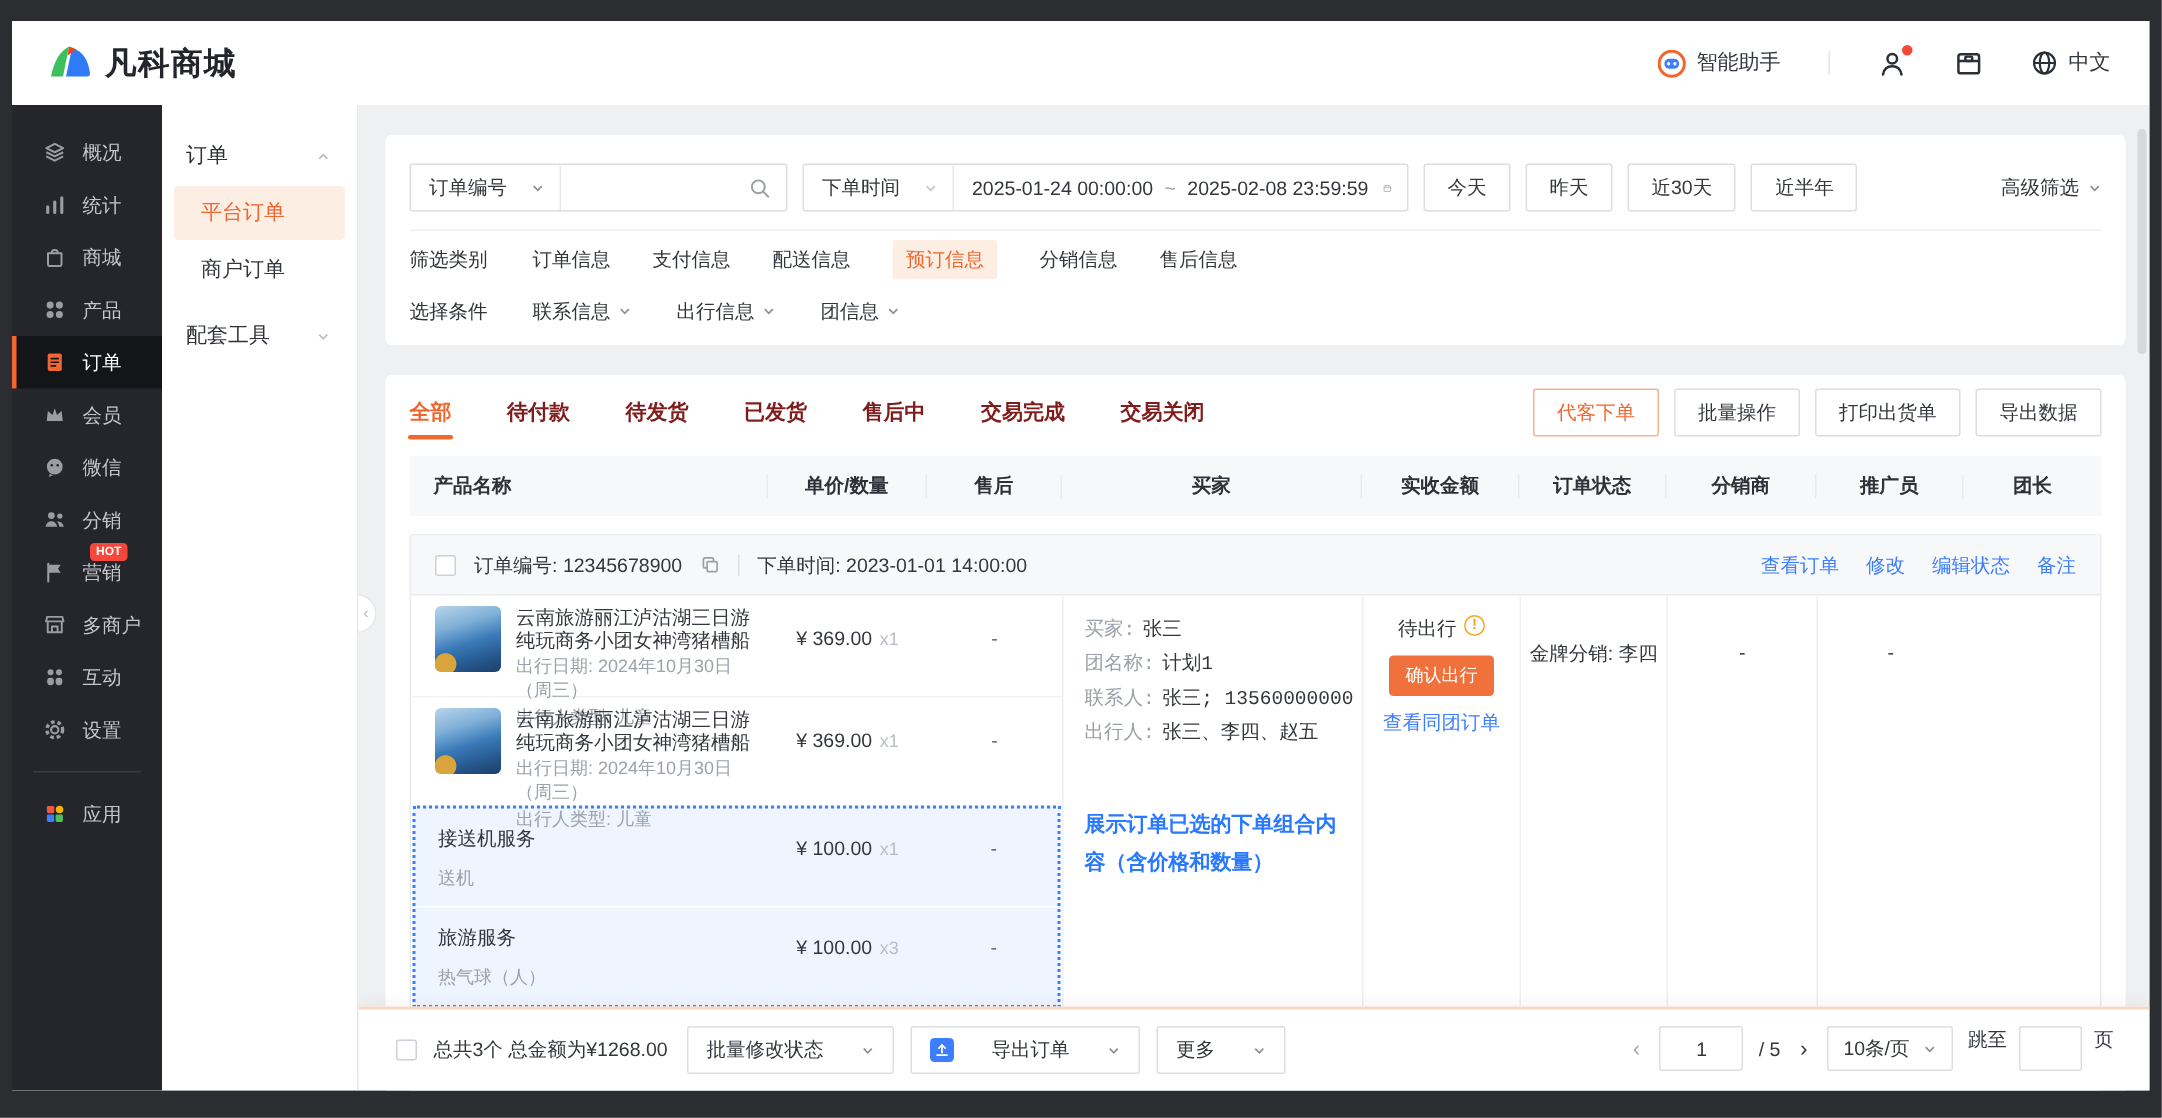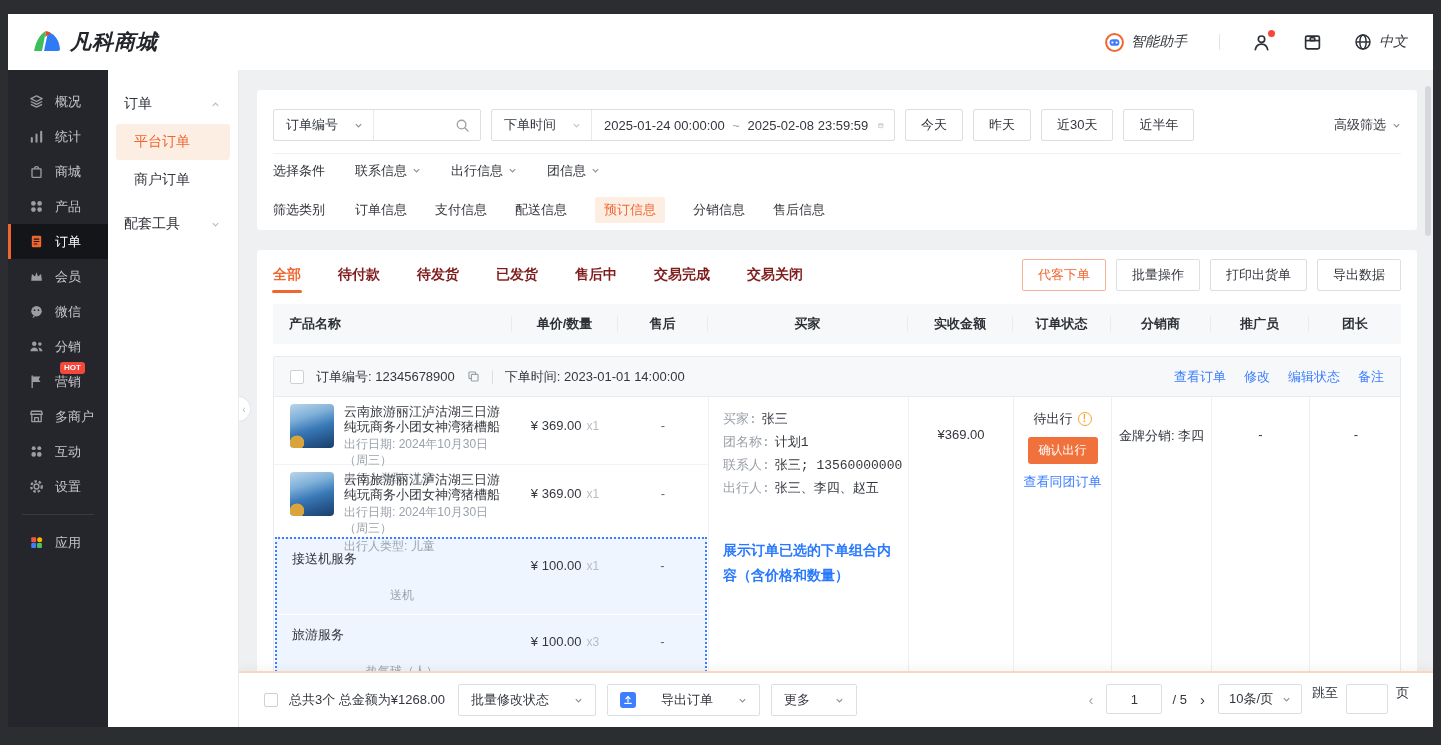--- a/index.html
+++ b/index.html
@@ -3,21 +3,21 @@
 <meta charset="utf-8">
 <style>
   * { margin:0; padding:0; box-sizing:border-box; }
   html,body { width:1441px; height:745px; overflow:hidden; background:#2c2d30;
     font-family:"Liberation Sans","DejaVu Sans",sans-serif; }
   .app { position:absolute; left:8px; top:14px; width:1425px; height:713px;
     background:#eef0f2; overflow:hidden; font-size:13px; color:#333; }
 
   
   .app-header { height:56px; background:#fff; display:flex; align-items:center;
-    padding:0 26px 0 24px; justify-content:space-between;font-style:italic; }
+    padding:0 26px 0 24px; justify-content:space-between; }
   .logo { display:flex; align-items:center; gap:8px; }
   .logo-text { font-size:21px; font-weight:700; color:#23252b; letter-spacing:1px; }
   .header-right { display:flex; align-items:center; gap:32px; }
   .assistant { display:flex; align-items:center; gap:7px; font-size:14px; color:#33373d; cursor:pointer; }
   .hdr-divider { width:1px; height:16px; background:#e3e4e8; }
   .icon-btn { position:relative; display:flex; align-items:center; cursor:pointer; }
   .red-dot { position:absolute; top:-3px; right:-4px; width:7px; height:7px; border-radius:50%; background:#f5483b; }
   .lang { display:flex; align-items:center; gap:7px; font-size:14px; color:#33373d; cursor:pointer; }
 
   
@@ -54,21 +54,21 @@
   .card { background:#fff; border-radius:4px; }
 
   
   .filter-card { padding:10px 16px 2px; margin-bottom:20px; }
   .f-row1 { display:flex; align-items:center; gap:10px; padding:9px 0 12px; }
   .combo { display:flex; align-items:center; border:1px solid #dcdee2; border-radius:2px;
     height:32px; background:#fff; }
   .combo-select { display:flex; align-items:center; gap:16px; padding:0 10px 0 12px; height:100%;
     border-right:1px solid #e7e9ec; color:#33373d; cursor:pointer; white-space:nowrap; }
   .combo input { border:none; outline:none; flex:1; height:100%; padding:0 8px; font-size:13px; min-width:0; }
-  .search-combo { width:208px; }
+  .search-combo { width:252px; }
   .search-ic { margin-right:10px; }
   .date-combo { width:404px; }
   .date-text { flex:1; padding:0 10px 0 12px; color:#33373d; white-space:nowrap; cursor:pointer; }
   .qbtn { height:32px; padding:0 15px; border:1px solid #dcdee2; border-radius:2px; background:#fff;
     font-size:13px; color:#33373d; cursor:pointer; white-space:nowrap; }
   .advanced { margin-left:auto; display:flex; align-items:center; gap:6px; color:#33373d; cursor:pointer; }
   .f-divider { height:1px; background:#eff0f2; }
   .f-row { display:flex; align-items:center; height:37px; }
   .f-label { width:62px; color:#2e3238; margin-right:20px; flex:none; }
   .f-opt { margin-right:28px; color:#33373d; cursor:pointer; white-space:nowrap; }
@@ -117,32 +117,32 @@
       linear-gradient(163deg,#b9d5eb 0%,#7fb0d8 30%,#3a7ab8 55%,#27598f 78%,#1a3f6b 100%); }
   .p-title { font-size:13px; line-height:15px; color:#33373d; max-height:30px; overflow:hidden; }
   .p-meta { font-size:12px; line-height:16px; color:#9aa2ab; margin-top:2px; }
   .price-cell { text-align:center; padding-top:21px; font-size:13px; color:#33373d; }
   .qty { color:#b8bdc4; margin-left:5px; font-size:12px; }
   .as-cell { text-align:center; padding-top:21px; color:#666; }
   .services-box { margin:4px 1px 0; border:2px dotted #3d7eff; background:#eef5fe; }
   .srow { display:grid; grid-template-columns:235px 106px 89px; padding:9px 0 10px; }
   .srow + .srow { border-top:1px solid #fff; }
   .s-title { font-size:13px; color:#33373d; margin:2px 0 0 15px; }
-  .s-sub { font-size:12px; color:#9aa2ab; margin:19px 0 0 15px;text-align:center; }
+  .s-sub { font-size:12px; color:#9aa2ab; margin:9px 0 0 15px; }
   .srow .price-cell, .srow .as-cell { padding-top:10px; }
 
   .cell-buyer { position:relative; padding:11px 14px;font-family:Liberation Mono, monospace; }
   .b-line { line-height:23px; font-size:13px; white-space:nowrap; }
   .b-label { color:#9aa0a8; margin-right:5px; }
   .b-val { color:#33373d; }
   .annotation { position:absolute; left:14px; top:142px; width:172px; color:#2979ff;
     font-size:14px; font-weight:700; line-height:25px; }
   .cell-amount, .cell-dist, .cell-dash { text-align:center; padding-top:30px; color:#33373d; }
   .cell-status { display:flex; flex-direction:column; align-items:center; padding-top:13px; gap:9px; }
-  .status-line { display:flex; align-items:center; gap:5px; color:#33373d; }
+  .status-line { display:flex; gap:5px; color:#33373d; }
   .warn-ic { width:14px; height:14px; border:1px solid #f5a623; border-radius:50%; color:#f5a623;
     font-size:10px; font-weight:700; line-height:12px; text-align:center; display:inline-block; }
   .confirm-btn { background:#f1713c; color:#fff; border:none; font-size:12px; padding:5px 11px;
     border-radius:3px; cursor:pointer; }
   .cropped { height:10px; overflow:hidden; }
 
   
   .bottom-bar { position:absolute; left:0; right:0; bottom:0; height:56px; background:#fff;
     border-top:2px solid #f9d8c3; box-shadow:0 -4px 10px rgba(0,0,0,.04); display:flex;
     align-items:flex-start; padding:11px 24px 0 25px; z-index:4; }
@@ -387,49 +387,49 @@
             <button class="qbtn">近30天</button>
             <button class="qbtn">近半年</button>
             <div class="advanced">
               <span>高级筛选</span>
               <svg class="chev" viewBox="0 0 10 10" fill="none" stroke="#8d9097" stroke-width="1.3">
                   <path d="M2 3.5 5 6.5 8 3.5"></path>
                 </svg>
             </div>
           </div>
           <div class="f-divider"></div>
-          <div class="f-row" style="padding-bottom:4px;">
-            <span class="f-label">选择条件</span>
-            <span class="f-cond">
-              <span>联系信息</span>
-              <svg class="chev" viewBox="0 0 10 10" fill="none" stroke="#8d9097" stroke-width="1.3">
-                  <path d="M2 3.5 5 6.5 8 3.5"></path>
-                </svg>
-            </span>
-            <span class="f-cond">
-              <span>出行信息</span>
-              <svg class="chev" viewBox="0 0 10 10" fill="none" stroke="#8d9097" stroke-width="1.3">
-                  <path d="M2 3.5 5 6.5 8 3.5"></path>
-                </svg>
-            </span>
-            <span class="f-cond">
-              <span>团信息</span>
-              <svg class="chev" viewBox="0 0 10 10" fill="none" stroke="#8d9097" stroke-width="1.3">
-                  <path d="M2 3.5 5 6.5 8 3.5"></path>
-                </svg>
-            </span>
-          </div>
           <div class="f-row">
             <span class="f-label">筛选类别</span>
             <span class="f-opt">订单信息</span>
             <span class="f-opt">支付信息</span>
             <span class="f-opt">配送信息</span>
             <span class="f-opt hl">预订信息</span>
             <span class="f-opt">分销信息</span>
             <span class="f-opt">售后信息</span>
+          </div>
+          <div class="f-row" style="padding-bottom:4px;">
+            <span class="f-label">选择条件</span>
+            <span class="f-cond">
+              <span>联系信息</span>
+              <svg class="chev" viewBox="0 0 10 10" fill="none" stroke="#8d9097" stroke-width="1.3">
+                  <path d="M2 3.5 5 6.5 8 3.5"></path>
+                </svg>
+            </span>
+            <span class="f-cond">
+              <span>出行信息</span>
+              <svg class="chev" viewBox="0 0 10 10" fill="none" stroke="#8d9097" stroke-width="1.3">
+                  <path d="M2 3.5 5 6.5 8 3.5"></path>
+                </svg>
+            </span>
+            <span class="f-cond">
+              <span>团信息</span>
+              <svg class="chev" viewBox="0 0 10 10" fill="none" stroke="#8d9097" stroke-width="1.3">
+                  <path d="M2 3.5 5 6.5 8 3.5"></path>
+                </svg>
+            </span>
           </div>
         </div>
 
         <div class="card orders-card">
           <div class="tabs-row">
             <div class="tab active">全部</div>
             <div class="tab">待付款</div>
             <div class="tab">待发货</div>
             <div class="tab">已发货</div>
             <div class="tab">售后中</div>
@@ -517,21 +517,20 @@
                   </div>
                 </div>
               </div>
               <div class="cell-buyer">
                 <div class="b-line"><span class="b-label">买家:</span><span class="b-val">张三</span></div>
                 <div class="b-line"><span class="b-label">团名称:</span><span class="b-val">计划1</span></div>
                 <div class="b-line"><span class="b-label">联系人:</span><span class="b-val">张三; 13560000000</span></div>
                 <div class="b-line"><span class="b-label">出行人:</span><span class="b-val">张三、李四、赵五</span></div>
                 <div class="annotation">展示订单已选的下单组合内容（含价格和数量）</div>
               </div>
-              <div class="cell-amount">¥369.00</div>
               <div class="cell-status">
                 <div class="status-line">
                   <span>待出行</span>
                   <span class="warn-ic">!</span>
                 </div>
                 <button class="confirm-btn">确认出行</button>
                 <span class="blink">查看同团订单</span>
               </div>
               <div class="cell-dist">金牌分销: 李四</div>
               <div class="cell-dash">-</div>

